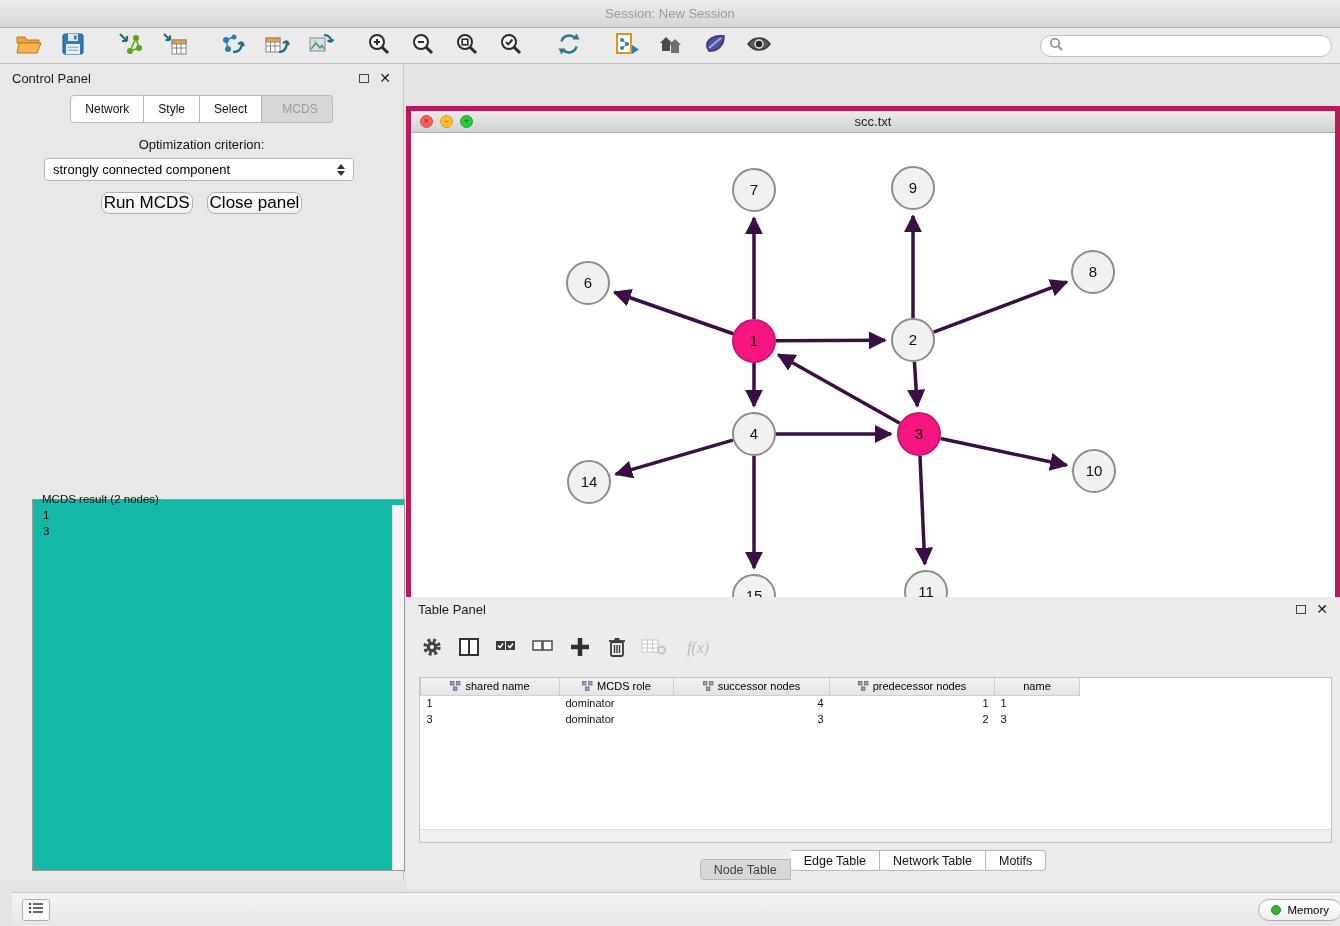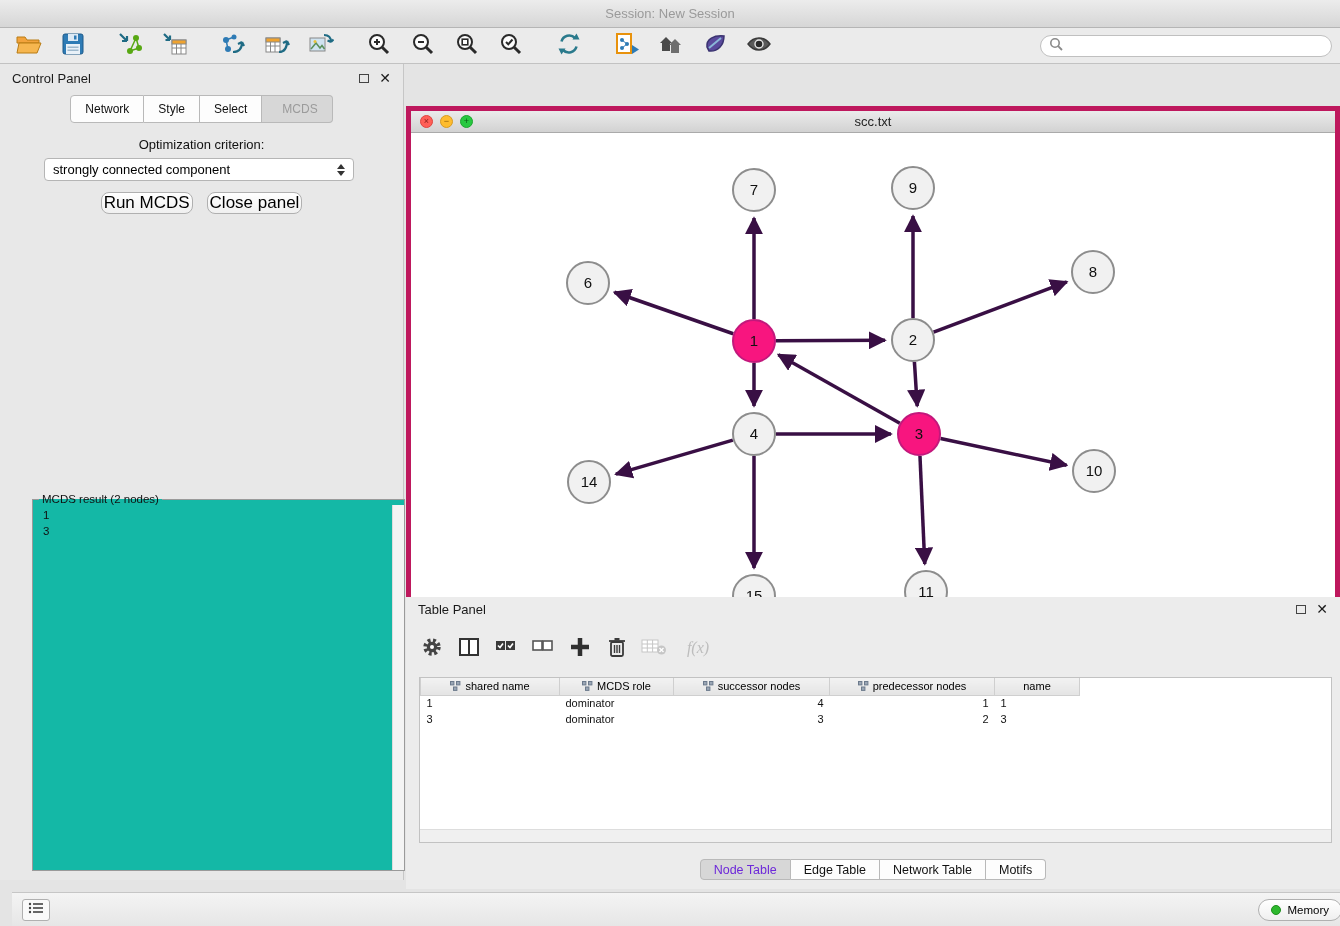--- a/index.html
+++ b/index.html
@@ -82,21 +82,21 @@
   table.node-table th { background:linear-gradient(#f2f2f2,#e4e4e4); border:1px solid #cfcfcf; border-top:none;
     font-weight:normal; height:17px; padding:0 4px; white-space:nowrap; }
   table.node-table th .th-inner { display:flex; align-items:center; justify-content:center; gap:4px; }
   table.node-table td { height:16px; padding:0 6px; white-space:nowrap; color:#111; }
   .hscroll-strip { position:absolute; left:0; right:0; bottom:0; height:13px; background:#f0f0f0; border-top:1px solid #ddd; }
   .tp-tabs { position:absolute; left:0; bottom:9px; width:100%; display:flex; justify-content:center; }
   .tp-tab { height:21px; padding:0 13px; font-size:12.5px; background:#fdfdfd; border:1px solid #b9b9b9;
     border-left:none; cursor:pointer; color:#111; font-family:"Liberation Sans",sans-serif; }
   .tp-tab:first-child { border-left:1px solid #b9b9b9; border-radius:4px 0 0 4px; }
   .tp-tab:last-child { border-radius:0 4px 4px 0; }
-  .tp-tab.active { background:#d7d7d7; color:#6d28d9; }
+  .tp-tab.active { background:#d7d7d7; color:#404040;margin-top:9px; }
   .tp-header { position:absolute; top:0; left:0; right:0; height:24px; display:flex; align-items:center;
     padding:0 12px; font-size:13px; color:#1a1a1a; }
 
   
   .statusbar { position:absolute; left:12px; bottom:0; width:100%; height:34px; background:linear-gradient(#f4f4f4,#e6e6e6);
     border-top:1px solid #c6c6c6; display:flex; align-items:center; padding:0 10px; }
   .status-list-btn { width:28px; height:22px; border:1px solid #b0b0b0; border-radius:3px;
     background:#fafafa; display:flex; align-items:center; justify-content:center; cursor:pointer; }
   .memory-btn { margin-left:auto; height:22px; border:1px solid #b0b0b0; border-radius:11px;
     background:linear-gradient(#fff,#efefef); display:flex; align-items:center; gap:6px; padding:0 12px;

